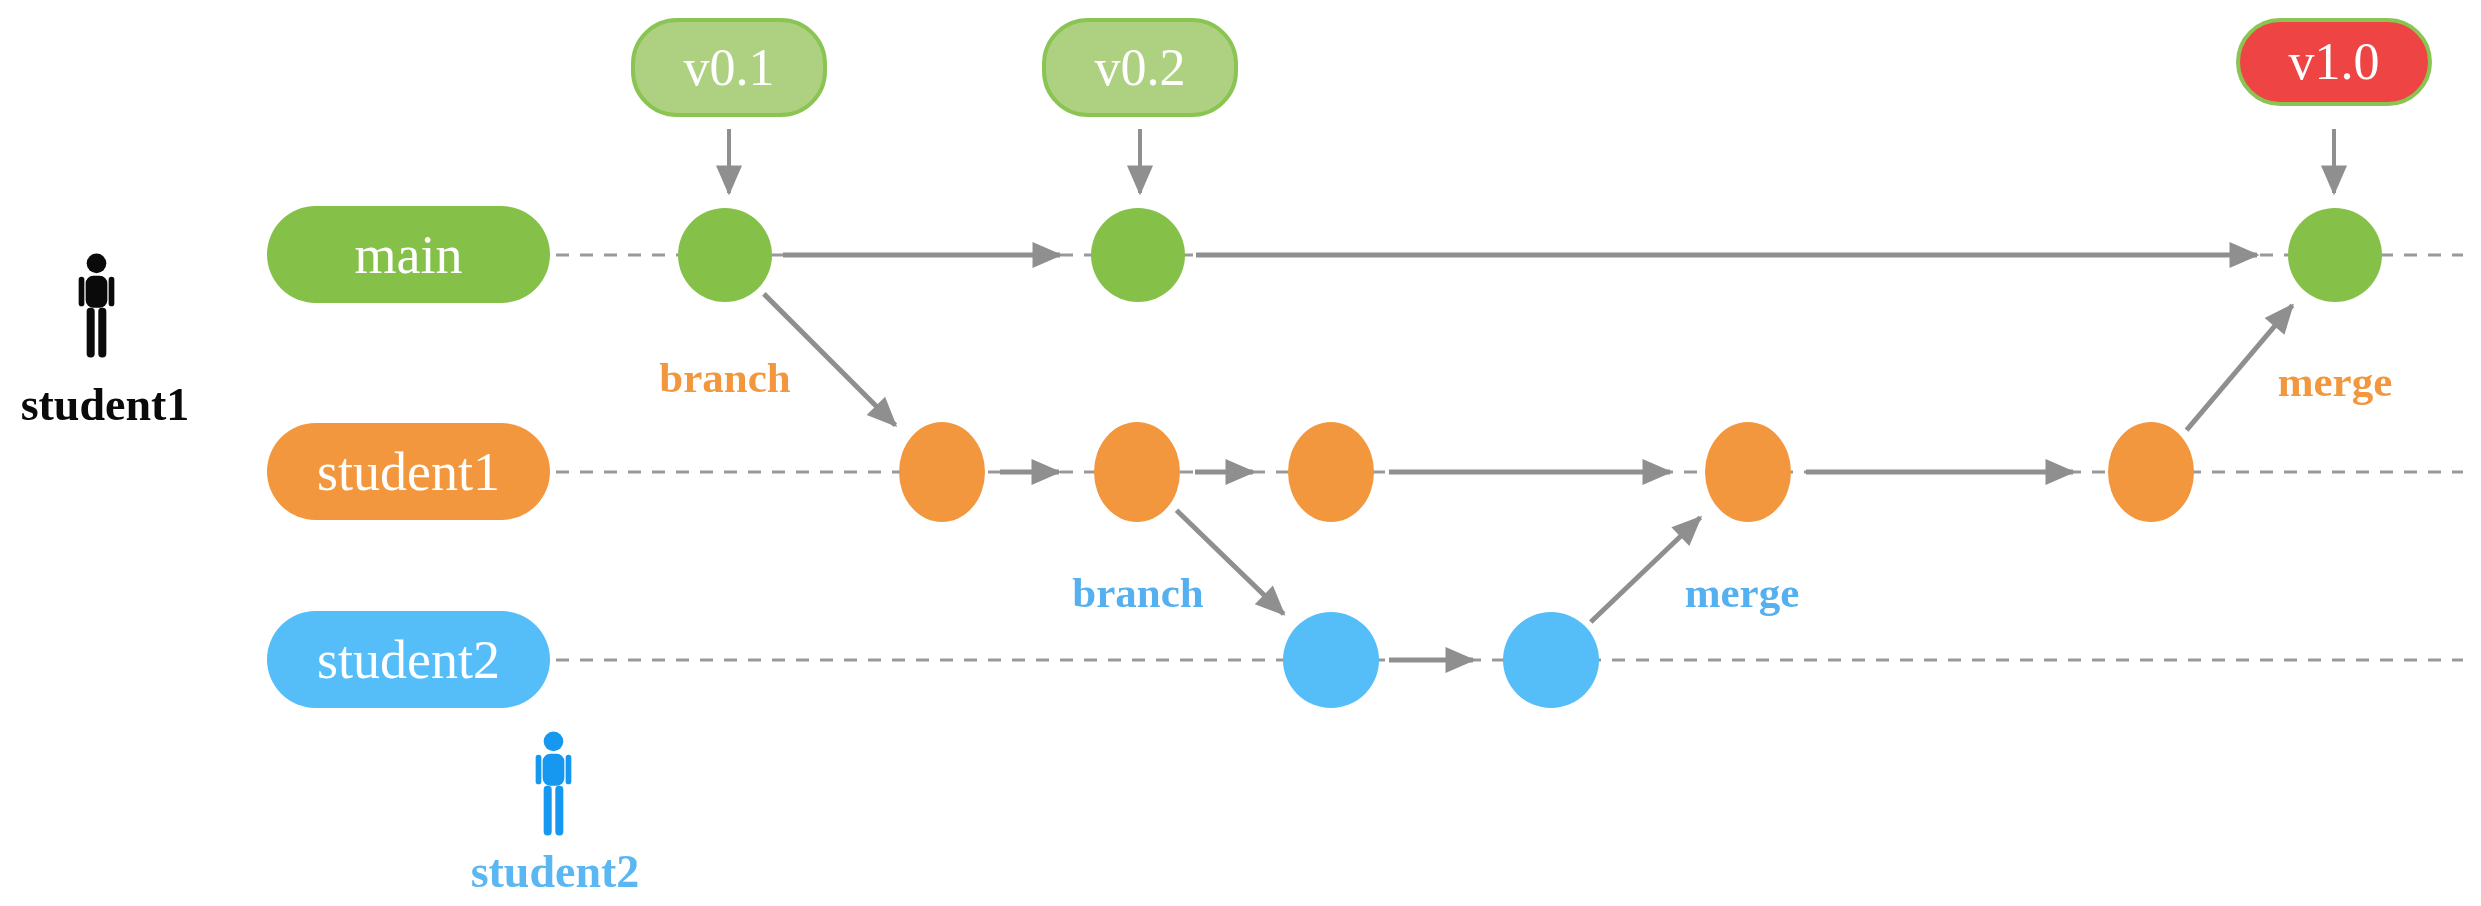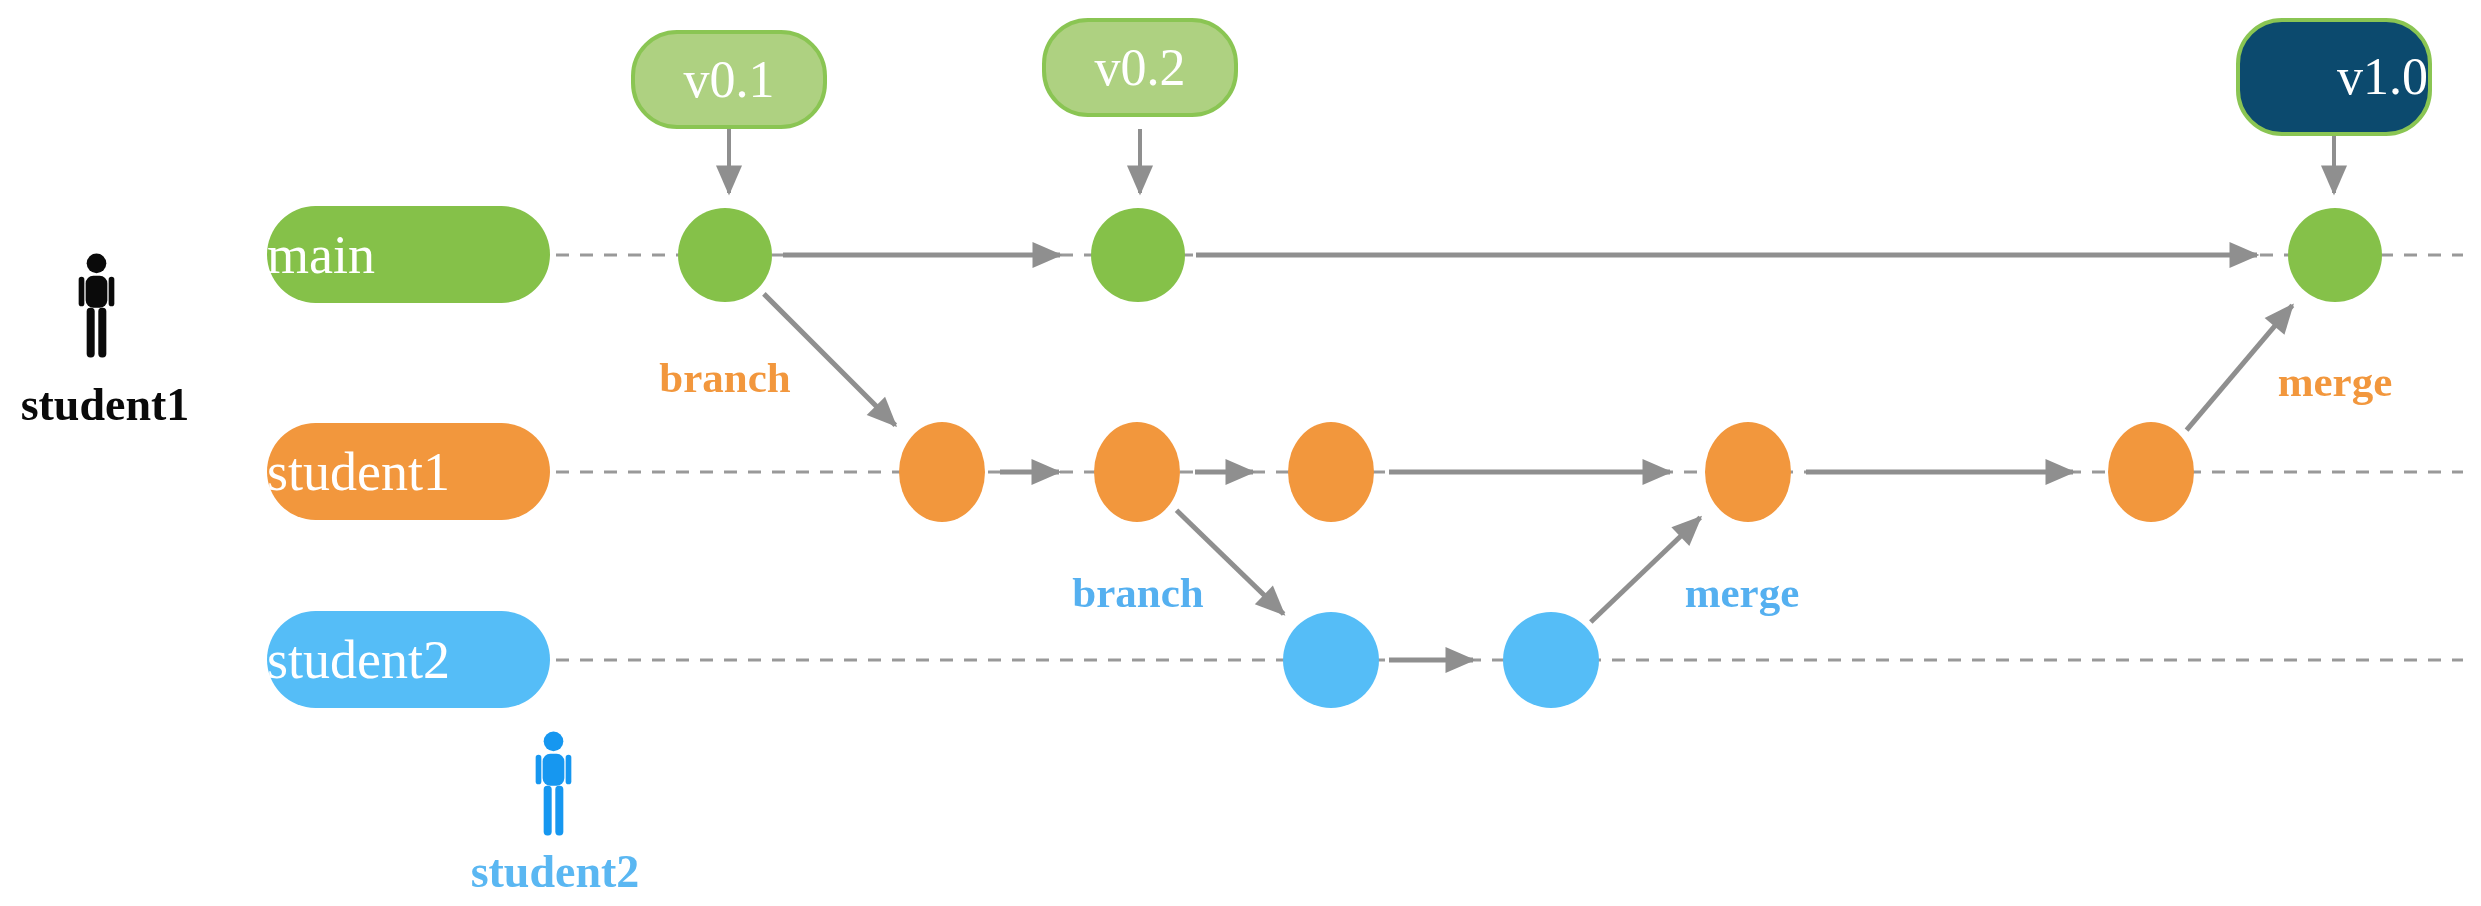--- a/index.html
+++ b/index.html
@@ -9,21 +9,21 @@
     background:#ffffff;
     overflow:hidden;
     font-family:"Liberation Serif","DejaVu Serif",serif;
   }
   .layer{position:absolute;left:0;top:0;}
   .pill{
     position:absolute;
     border-radius:60px;
     color:#ffffff;
     font-size:54px;
-    display:flex;align-items:center;justify-content:flex-start;
+    display:flex;align-items:center;justify-content:center;
     line-height:1;
   }
   .tag{
     position:absolute;
     border-radius:46px;
     color:#ffffff;
     font-size:52px;
     display:flex;align-items:center;justify-content:center;
     border:4px solid transparent;
     box-sizing:border-box;
@@ -90,27 +90,27 @@
         <div class="pill-text">main</div>
       </div>
       <div class="pill" style="left: 267px; top: 423px; width: 283px; height: 97px; background: rgb(242, 151, 61); color: rgb(255, 255, 255);">
         <div class="pill-text">student1</div>
       </div>
       <div class="pill" style="left: 267px; top: 611px; width: 283px; height: 97px; background: rgb(85, 189, 247); color: rgb(255, 255, 255);">
         <div class="pill-text">student2</div>
       </div>
     </div>
   <div id="tags-layer" class="layer">
-      <div class="tag" style="left: 631px; top: 30px; width: 196px; height: 99px; background: rgb(174, 209, 129); border-color: rgb(138, 197, 83);">
+      <div class="tag" style="left: 631px; top: 18px; width: 196px; height: 99px; background: rgb(174, 209, 129); border-color: rgb(138, 197, 83);">
         <div class="tag-text">v0.1</div>
       </div>
       <div class="tag" style="left: 1042px; top: 18px; width: 196px; height: 99px; background: rgb(174, 209, 129); border-color: rgb(138, 197, 83); text-align: center;">
         <div class="tag-text">v0.2</div>
       </div>
-      <div class="tag" style="left: 2236px; top: 18px; width: 196px; height: 118px; background: #0c4a6e; border-color: rgb(138, 197, 83); justify-content: flex-end;">
+      <div class="tag" style="left: 2236px; top: 18px; width: 196px; height: 88px; background: #ef4444; border-color: rgb(138, 197, 83);">
         <div class="tag-text">v1.0</div>
       </div>
     </div>
   <div id="labels-layer" class="layer">
       <div class="action-label" style="left: 725px; top: 377px; color: rgb(242, 151, 61);">branch</div>
       <div class="action-label" style="left: 1138px; top: 592px; color: rgb(85, 176, 240);">branch</div>
       <div class="action-label" style="left: 1742px; top: 592px; color: rgb(85, 176, 240);">merge</div>
       <div class="action-label" style="left: 2335px; top: 381px; color: rgb(242, 151, 61);">merge</div>
     </div>
   <div id="people-layer" class="layer">

